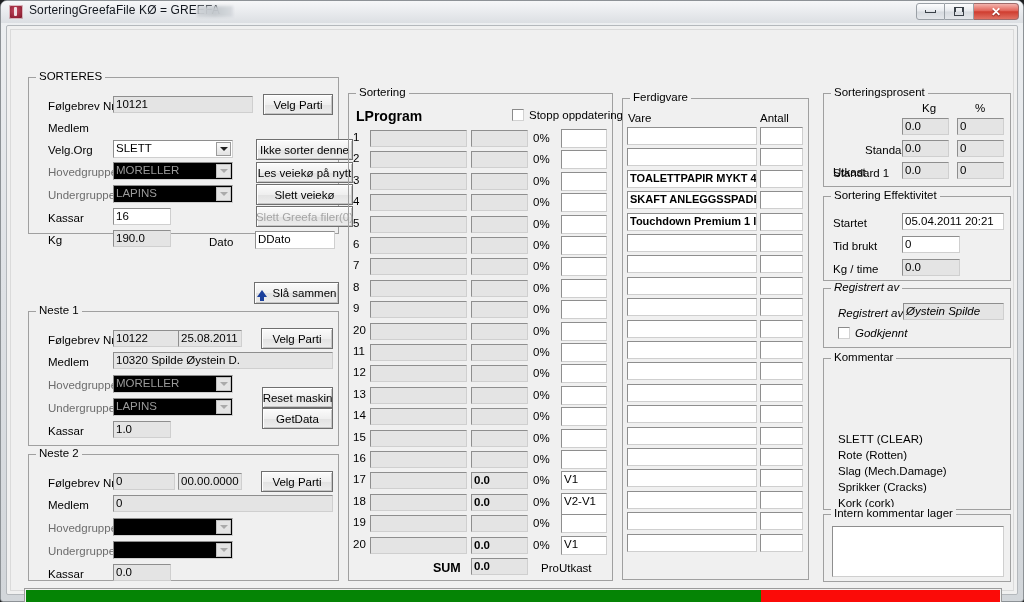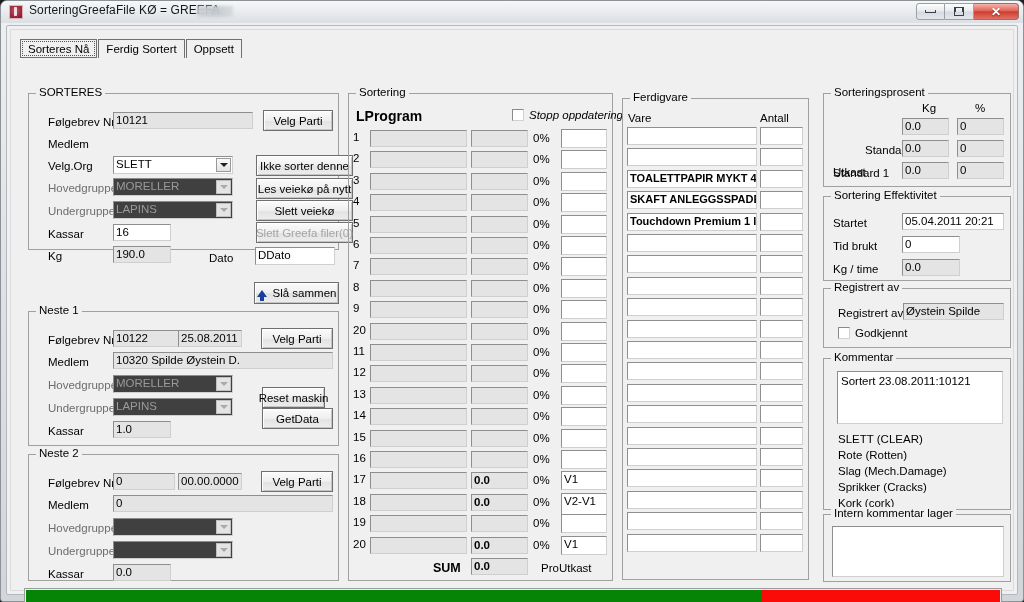--- a/index.html
+++ b/index.html
@@ -160,21 +160,21 @@
     position: absolute;
     background: #e8e8e8;
     border: 1px solid #8e8e8e;
     border-right-color: #cfcfcf;
     border-bottom-color: #cfcfcf;
     font-size: 11.5px; color: #000;
     padding: 0 2px; line-height: 15px;
     overflow: hidden; white-space: nowrap;
   }
   .cb.white { background:#fff; }
-  .cb.dis { color:#9a9a9a; background:#404040; }
+  .cb.dis { color:#9a9a9a; background:#000000; }
   .cb .arrow {
     position: absolute; right: 1px; top: 1px;
     width: 15px; bottom: 1px;
     background: linear-gradient(180deg,#fafafa,#e2e2e2);
     border: 1px solid #9a9a9a;
     display: flex; align-items: center; justify-content: center;
   }
   .cb.dis .arrow { background:#e4e4e4; border-color:#c0c0c0; }
   .cb .arrow::after {
     content:"";
@@ -279,27 +279,22 @@
       </div>
       <div class="wbtn close">
         <span class="glyph-close">✕</span>
       </div>
     </div>
   </div>
 
   <div id="client">
   <div id="inner">
 
-    <div id="tabstrip">
-      <div class="tab active">Sorteres Nå</div>
-      <div class="tab">Ferdig Sortert</div>
-      <div class="tab">Oppsett</div>
-    </div>
-
-    <div class="group" style="left:17px; top:63px; width:311px; height:157px;">
+
+    <div class="group" style="left:17px; top:47px; width:311px; height:157px;">
       <div class="glabel">SORTERES</div>
 
       <div class="lbl" style="left:19px; top:21px;">Følgebrev Nr</div>
       <div class="tf" style="left:84px; top:18px; width:140px; height:17px;">10121</div>
       <div class="btn" style="left:234px; top:16px; width:70px; height:21px;">Velg Parti</div>
 
       <div class="lbl" style="left:19px; top:43px;">Medlem</div>
 
       <div class="lbl" style="left:19px; top:65px;">Velg.Org</div>
       <div class="cb white" style="left:84px; top:62px; width:120px; height:18px;">
@@ -354,21 +349,21 @@
         <span>MORELLER</span>
         <span class="arrow"></span>
       </div>
 
       <div class="lbl dim" style="left:19px; top:89px;">Undergruppe</div>
       <div class="cb dis" style="left:84px; top:86px; width:120px; height:18px;">
         <span>LAPINS</span>
         <span class="arrow"></span>
       </div>
 
-      <div class="btn" style="left:233px; top:75px; width:63px; height:21px;">Reset maskin</div>
+      <div class="btn" style="left:233px; top:75px; width:71px; height:21px;">Reset maskin</div>
       <div class="btn" style="left:233px; top:96px; width:71px; height:21px;">GetData</div>
 
       <div class="lbl" style="left:19px; top:112px;">Kassar</div>
       <div class="tf" style="left:84px; top:109px; width:58px; height:17px;">1.0</div>
     </div>
 
     <div class="group" style="left:17px; top:424px; width:311px; height:127px;">
       <div class="glabel">Neste 2</div>
 
       <div class="lbl" style="left:19px; top:21px;">Følgebrev Nr</div>
@@ -393,21 +388,21 @@
 
       <div class="lbl" style="left:19px; top:112px;">Kassar</div>
       <div class="tf" style="left:84px; top:109px; width:58px; height:17px;">0.0</div>
     </div>
 
     <div class="group" style="left:337px; top:63px; width:265px; height:488px;">
       <div class="glabel">Sortering</div>
 
       <div class="bigtxt" style="left:7px; top:14px;">LProgram</div>
 
-      <div class="chk" style="left:163px; top:15px;font-style:italic;">
+      <div class="chk" style="left:163px; top:15px;">
         <span class="box"></span>
         <span>Stopp oppdatering</span>
       </div>
 
       <div id="sortering-rows">
             <div class="rownum" style="left: 4px; top: 37px;">1</div>
             <div class="tf" style="left: 21px; top: 36px; width: 97px; height: 17px;"></div>
             <div class="tf" style="left: 122px; top: 36px; width: 57px; height: 17px;"></div>
             <div class="pct" style="left: 184px; top: 38px;">0%</div>
             <div class="tf white" style="left: 212px; top: 35px; width: 46px; height: 19px;"></div>
@@ -588,36 +583,35 @@
       <div class="lbl" style="left:9px; top:19px;">Startet</div>
       <div class="tf white" style="left:78px; top:16px; width:102px; height:17px;">05.04.2011 20:21</div>
 
       <div class="lbl" style="left:9px; top:42px;">Tid brukt</div>
       <div class="tf white" style="left:78px; top:39px; width:58px; height:17px;">0</div>
 
       <div class="lbl" style="left:9px; top:65px;">Kg / time</div>
       <div class="tf" style="left:78px; top:62px; width:58px; height:17px;">0.0</div>
     </div>
 
-    <div class="group" style="left:812px; top:258px; width:188px; height:60px;">
+    <div class="group" style="left:812px; top:258px; width:188px; height:60px;font-style:italic;">
       <div class="glabel">Registrert av</div>
 
       <div class="lbl" style="left:14px; top:17px;">Registrert av</div>
       <div class="tf" style="left:79px; top:14px; width:101px; height:17px;">Øystein Spilde</div>
 
       <div class="chk" style="left:14px; top:38px;">
         <span class="box"></span>
         <span>Godkjennt</span>
       </div>
     </div>
 
     <div class="group" style="left:812px; top:328px; width:188px; height:152px;">
       <div class="glabel">Kommentar</div>
 
-      <div class="memo" style="left:13px; top:12px; width:166px; height:53px;">Sortert 23.08.2011:10121</div>
 
       <div class="statictxt" style="left:14px; top:72px; width:166px;">SLETT (CLEAR)
 Rote (Rotten)
 Slag (Mech.Damage)
 Sprikker (Cracks)
 Kork (cork)</div>
     </div>
 
     <div class="group" style="left:812px; top:484px; width:188px; height:68px;">
       <div class="glabel">Intern kommentar lager</div>

